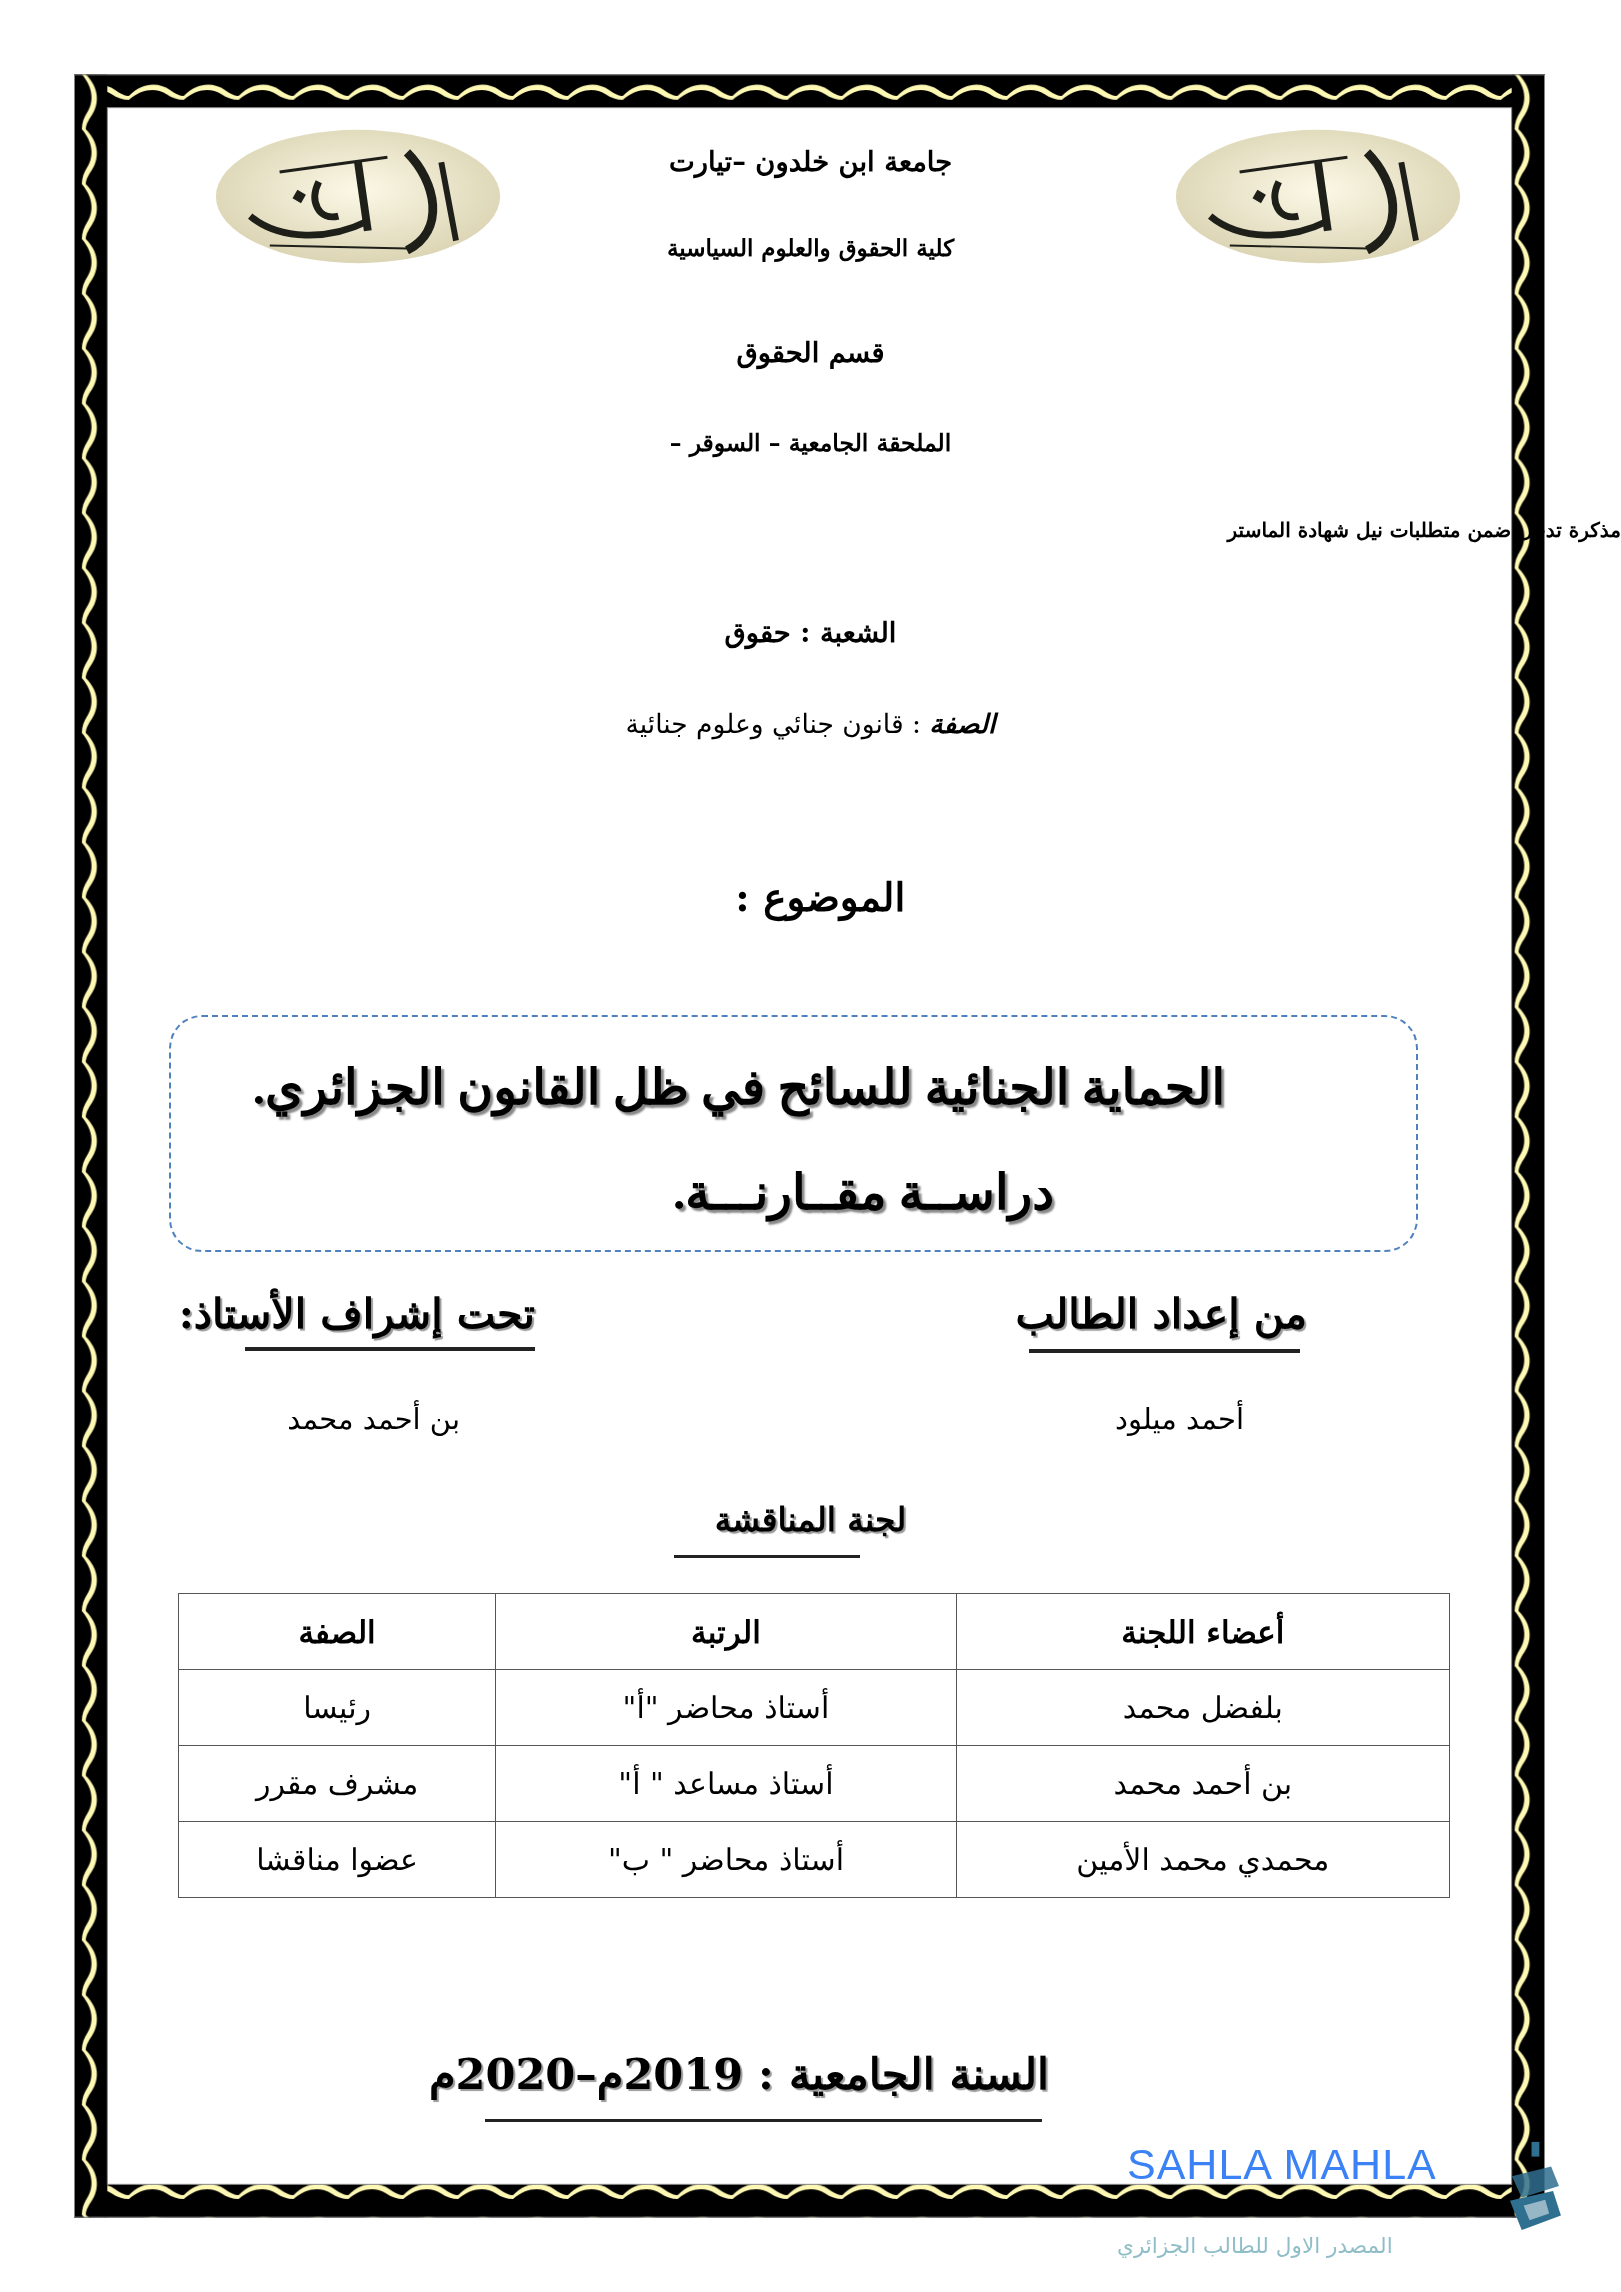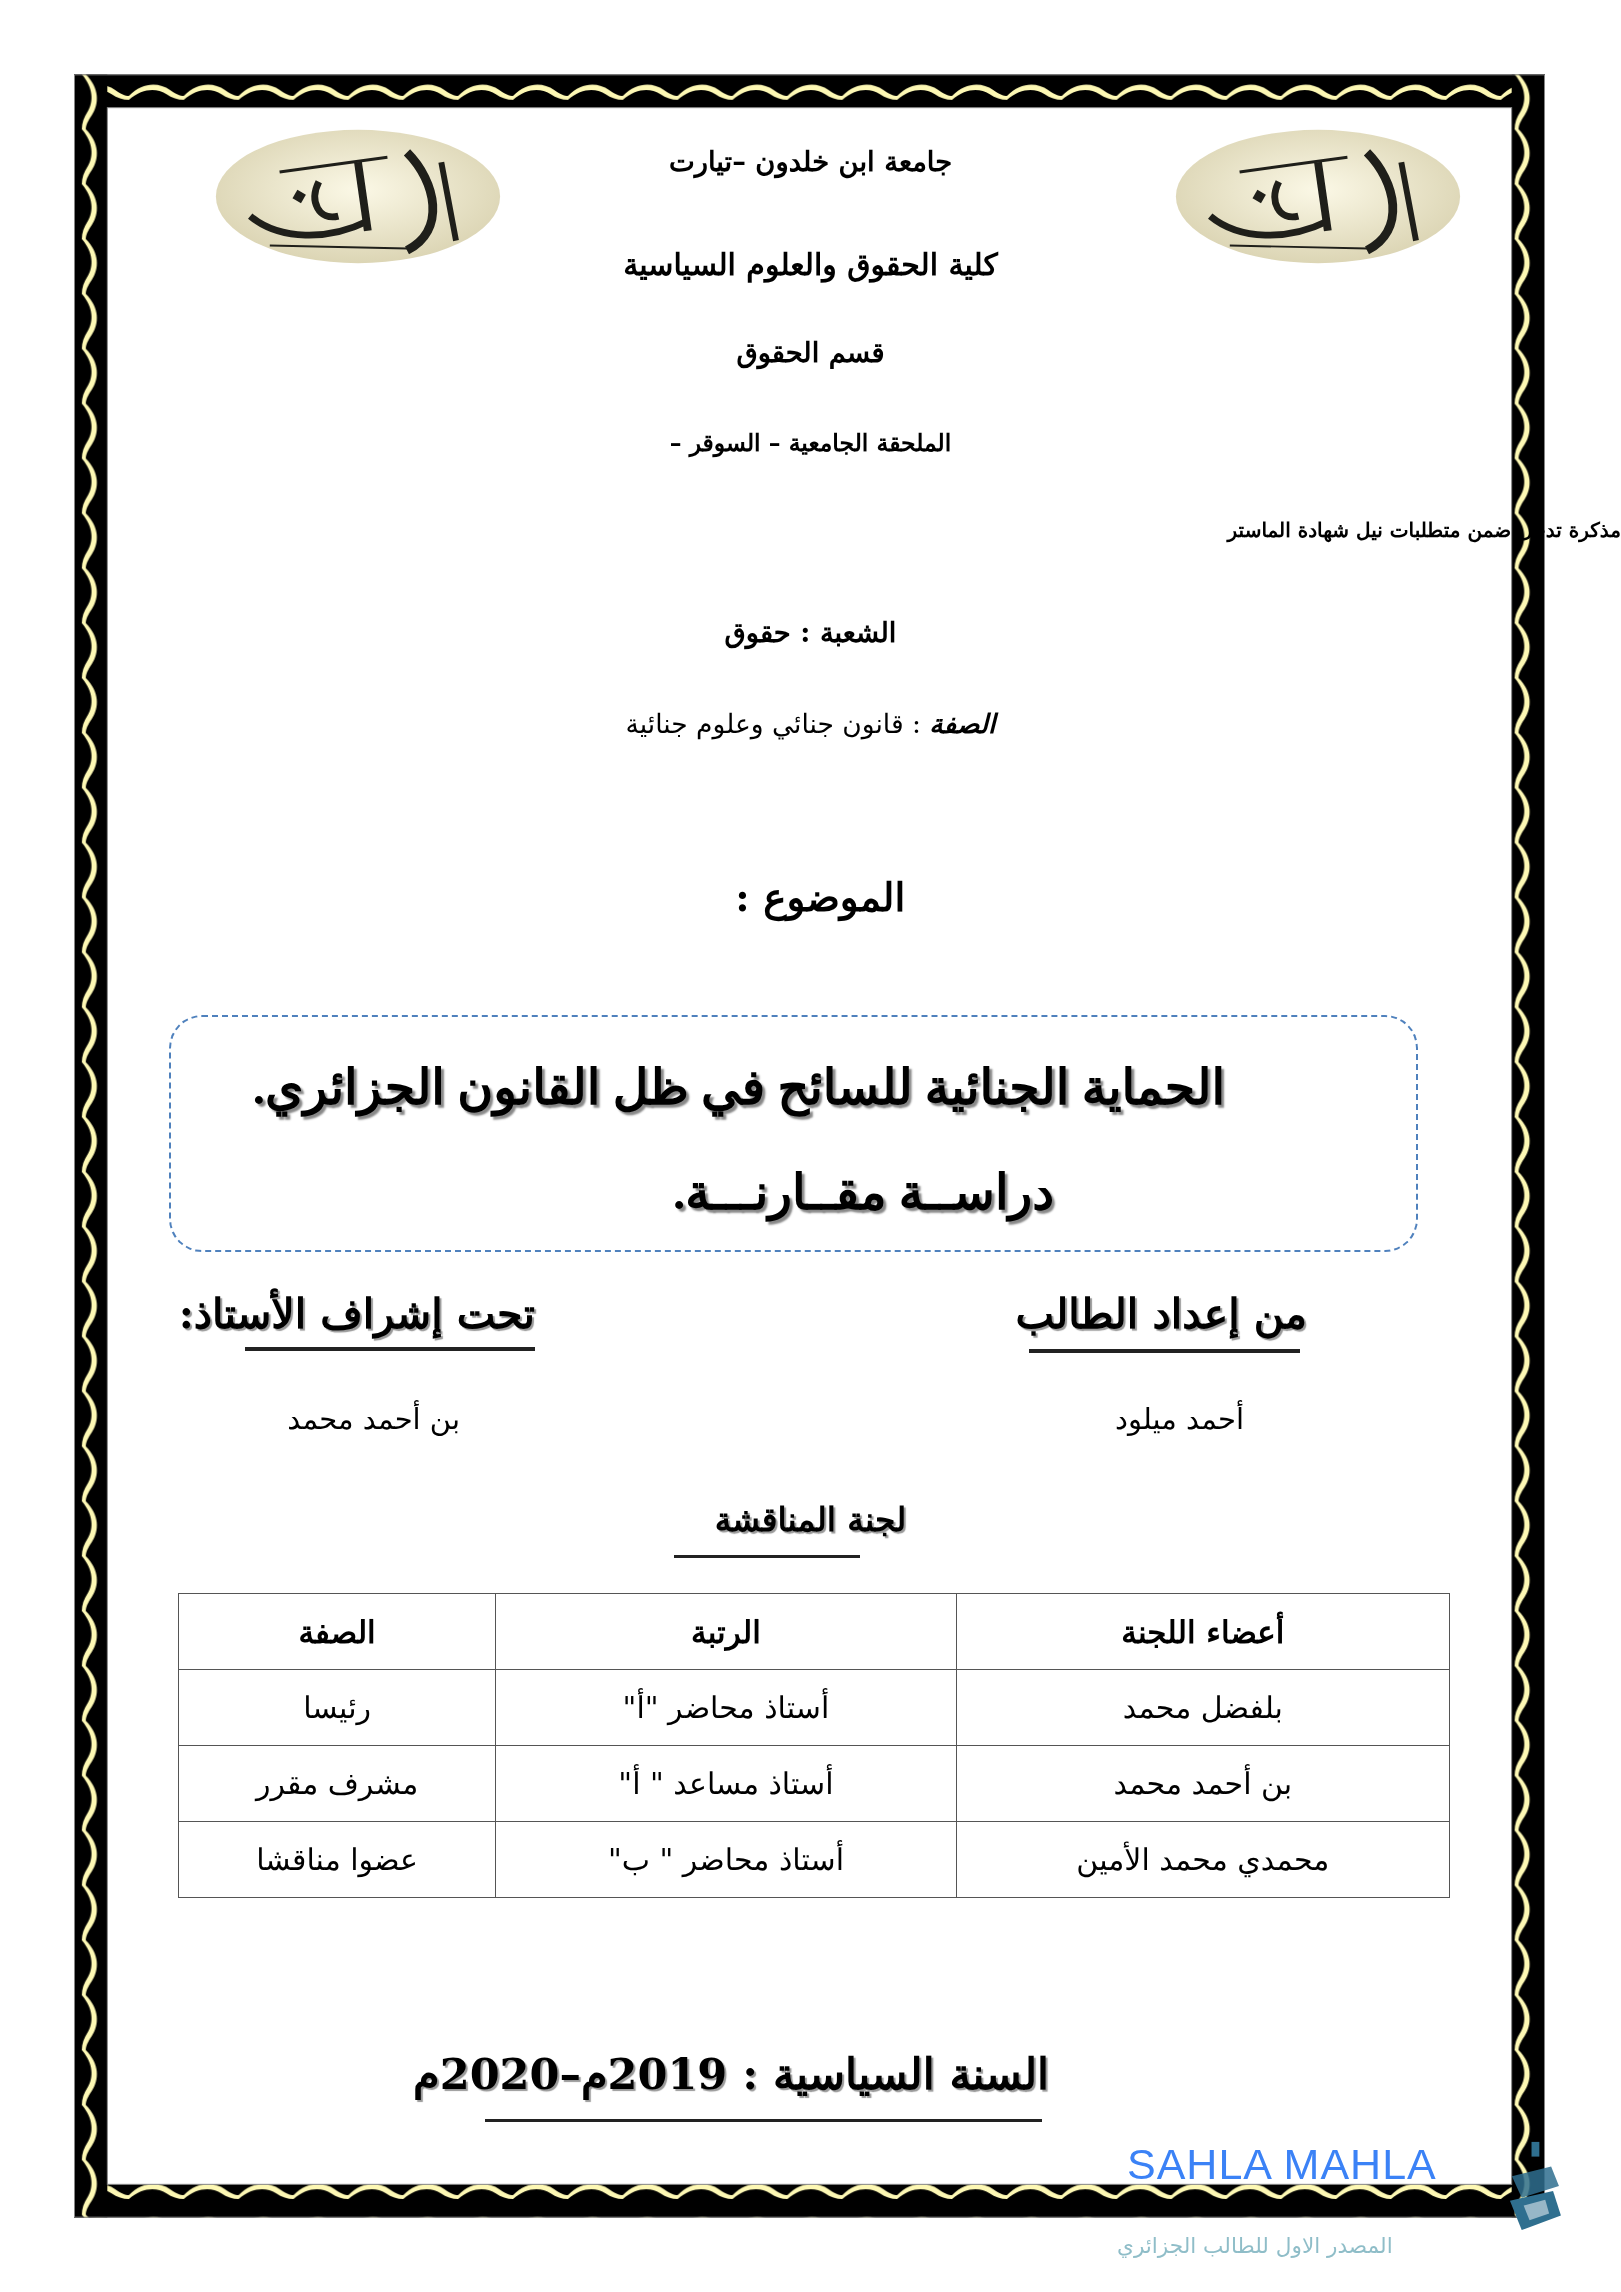--- a/index.html
+++ b/index.html
@@ -88,21 +88,21 @@
     <path d="M150 40 L160 110" stroke="#1f1f1a" stroke-width="8"></path>
     <path d="M110 60 C100 80, 110 100, 130 95" stroke="#1f1f1a" stroke-width="7" fill="none"></path>
     <path d="M70 50 L180 35" stroke="#1f1f1a" stroke-width="3"></path>
     <path d="M60 125 L200 128" stroke="#1f1f1a" stroke-width="2"></path>
     <path d="M235 40 L250 120" stroke="#1f1f1a" stroke-width="6"></path>
     <rect x="85" y="70" width="10" height="10" fill="#1f1f1a" transform="rotate(30 90 75)"></rect>
   </svg>
 </div>
 
 <div class="line bold" style="top:145px; font-size:27.4px;">جامعة ابن خلدون –تيارت</div>
-<div class="line bold" style="top:247px; font-size:30px;">كلية الحقوق والعلوم السياسية</div>
+<div class="line bold" style="top:234px; font-size:23px;">كلية الحقوق والعلوم السياسية</div>
 <div class="line bold" style="top:336px; font-size:27.4px;">قسم الحقوق</div>
 <div class="line bold" style="top:429px; font-size:23.5px;">الملحقة الجامعية – السوقر –</div>
 <div class="line bold" style="top:518px; font-size:20px; left:9.8px;text-align:right;">مذكرة تدخل ضمن متطلبات نيل شهادة الماستر</div>
 <div class="line bold" style="top:616px; font-size:27.4px;">الشعبة : حقوق</div>
 <div class="line" style="top:708px; font-size:26.5px;">
   <span class="bold" style="font-style:italic;">الصفة</span>
   <span>: قانون جنائي وعلوم جنائية</span>
 </div>
 
 <div class="line bold" style="top:874px; font-size:39px; left:19.6px;">الموضوع :</div>
@@ -140,21 +140,21 @@
     <td>مشرف مقرر</td>
   </tr>
   <tr>
     <td>محمدي محمد الأمين</td>
     <td>أستاذ محاضر " ب"</td>
     <td>عضوا مناقشا</td>
   </tr>
 </tbody>
   </table>
 
-<div class="year">السنة السياسية : 2019م–2020م</div>
+<div class="year">السنة الجامعية : 2019م–2020م</div>
 <div class="uline" style="left:485px; width:557px; top:2119px; height:2.9px;"></div>
 
 <div class="watermark">SAHLA MAHLA</div>
 <div class="watermark-sub">المصدر الاول للطالب الجزائري</div>
 <div class="wm-icon">
   <svg width="61" height="98" viewBox="0 0 62 100">
     <path d="M30 5 L38 5 L38 20 L30 20 Z" fill="#2f6f8f"></path>
     <path d="M10 40 L50 30 L58 50 L20 62 Z" fill="#2f6f8f" opacity="0.85"></path>
     <path d="M8 65 L52 55 L60 80 L20 95 Z" fill="#2f6f8f"></path>
     <path d="M22 70 L44 64 L48 78 L28 85 Z" fill="#fff" opacity="0.5"></path>

